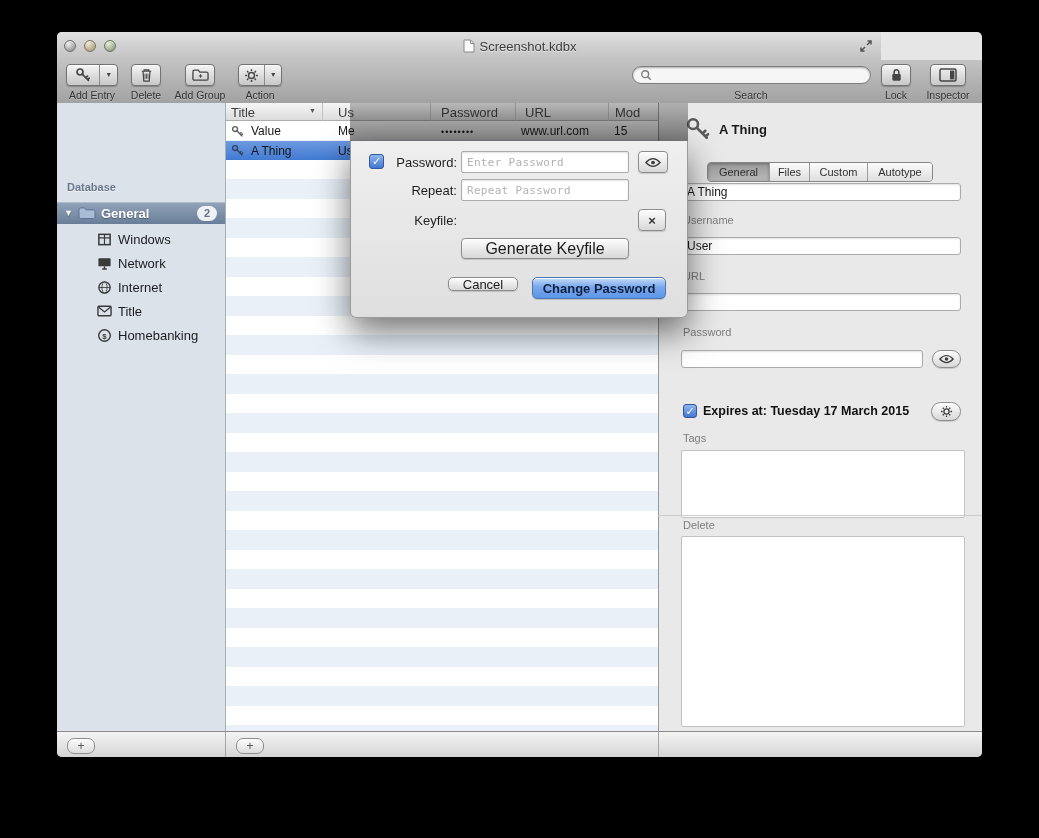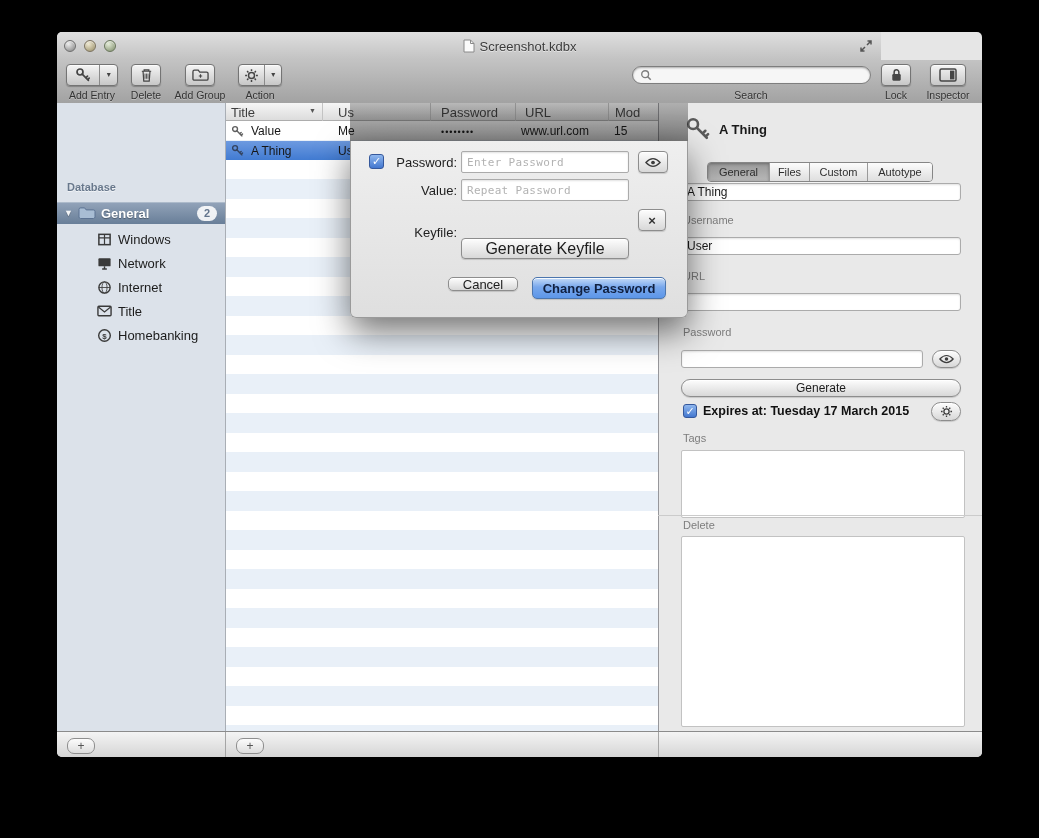--- a/index.html
+++ b/index.html
@@ -276,21 +276,20 @@
   <div class="ins-label" style="left:626px;top:238px">URL</div>
   <input class="a field ins-field" style="left: 624px; top: 261px; width: 280px;" value="">
   <div class="ins-label" style="left:626px;top:294px">Password</div>
   <input class="a field ins-field" style="left: 624px; top: 318px; width: 242px;" value="">
   <div class="a btn capsule" style="left:875px;top:318px;width:29px;height:18px">
     <svg width="15" height="10" viewBox="0 0 18 12">
         <path d="M1 6 Q9 -2.5 17 6 Q9 14.5 1 6 Z" fill="none" stroke="#3d3d3d" stroke-width="1.4"></path>
         <circle cx="9" cy="6" r="2.1" fill="#3d3d3d"></circle>
       </svg>
   </div>
-  <div class="a btn capsule" style="left:624px;top:347px;width:280px;height:18px;font-size:12px">Generate</div>
 
   <div class="a checkbox" style="left:626px;top:372px;width:14px;height:14px">
       <span>✓</span>
     </div>
   <div class="a" style="left:646px;top:372px;font-size:12.5px;font-weight:bold;color:#111">Expires at: Tuesday 17 March 2015</div>
   <div class="a btn capsule" style="left:874px;top:370px;width:30px;height:19px">
     <svg width="13" height="13" viewBox="0 0 16 16">
         <g stroke="#3d3d3d" stroke-width="1.6" fill="none">
           <circle cx="8" cy="8" r="3.2"></circle>
           <path d="M8 1.2 V3.2 M8 12.8 V14.8 M1.2 8 H3.2 M12.8 8 H14.8 M3.3 3.3 L4.7 4.7 M11.3 11.3 L12.7 12.7 M12.7 3.3 L11.3 4.7 M4.7 11.3 L3.3 12.7"></path>
@@ -312,24 +311,24 @@
       </div>
     <div class="dlg-label" style="top:14px">Password:</div>
     <input class="field dlg-field" style="top: 10px;" type="text" placeholder="Enter Password">
     <div class="btn sq-btn" style="top:10px">
       <svg width="16" height="11" viewBox="0 0 18 12">
           <path d="M1 6 Q9 -2.5 17 6 Q9 14.5 1 6 Z" fill="none" stroke="#3d3d3d" stroke-width="1.4"></path>
           <circle cx="9" cy="6" r="2.1" fill="#3d3d3d"></circle>
         </svg>
     </div>
 
-    <div class="dlg-label" style="top:42px">Value:</div>
+    <div class="dlg-label" style="top:42px">Repeat:</div>
     <input class="field dlg-field" style="top: 38px;" type="text" placeholder="Repeat Password">
 
-    <div class="dlg-label" style="top:84px">Keyfile:</div>
+    <div class="dlg-label" style="top:72px">Keyfile:</div>
     <div class="btn sq-btn" style="top:68px;width:28px;font-size:13px;font-weight:bold;color:#333">
         <span>×</span>
       </div>
 
     <div class="btn a" style="left:110px;top:97px;width:168px;height:21px;font-size:16px">Generate Keyfile</div>
 
     <div class="btn a" style="left:97px;top:136px;width:70px;height:14px;border-radius:5px">Cancel</div>
     <div class="btn a default-btn" style="left:181px;top:136px;width:134px;height:22px;border-radius:5px;font-weight:bold;color:#102040">Change Password</div>
   </div>
 

